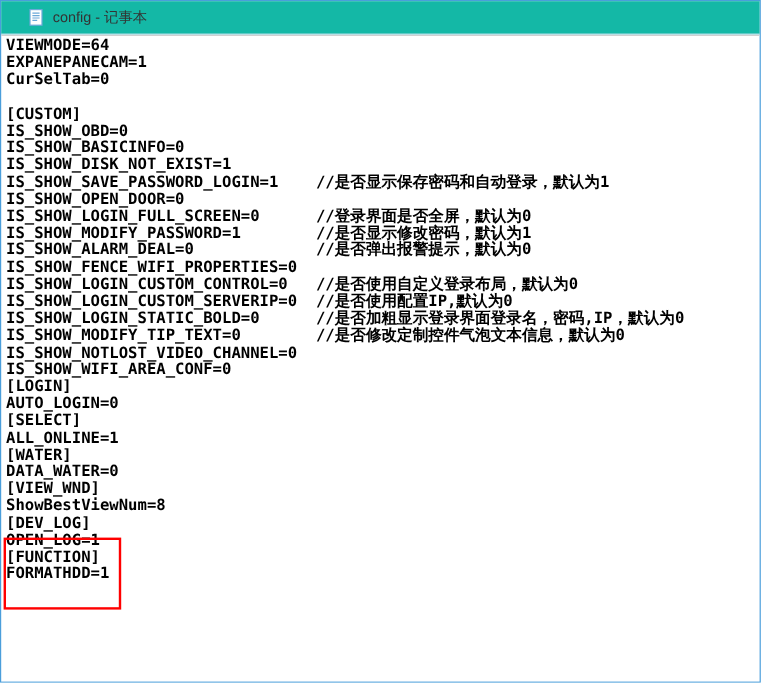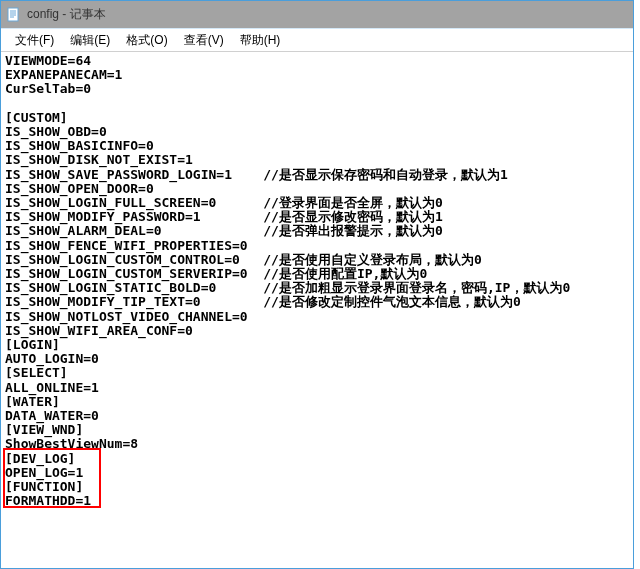--- a/index.html
+++ b/index.html
@@ -13,26 +13,26 @@
   }
   .window {
     border: 1px solid #4a9edb;
     width: 634px;
     height: 569px;
     background: #fff;
     display: flex;
     flex-direction: column;
   }
   .titlebar {
-    background: #a3a3a3;
+    background: #14b8a6;
     border-bottom: 1px solid #d4e8f7;
     height: 28px;
     display: flex;
     align-items: center;
-    padding: 0 5px;
+    padding: 0 22px;
     font-size: 12px;
     color: #333;
   }
   .titlebar .icon {
     width: 16px;
     height: 16px;
     margin-right: 5px;
     display: inline-flex;
     align-items: center;
     justify-content: center;
@@ -79,27 +79,20 @@
         <rect x="2" y="1" width="10" height="13" fill="#fff" stroke="#6aa8d8" stroke-width="1"></rect>
         <line x1="4" y1="4" x2="10" y2="4" stroke="#6aa8d8" stroke-width="1"></line>
         <line x1="4" y1="6" x2="10" y2="6" stroke="#6aa8d8" stroke-width="1"></line>
         <line x1="4" y1="8" x2="10" y2="8" stroke="#6aa8d8" stroke-width="1"></line>
         <line x1="4" y1="10" x2="8" y2="10" stroke="#6aa8d8" stroke-width="1"></line>
       </svg>
     </span>
     <span>config - 记事本</span>
   </div>
 
-  <div class="menubar">
-    <span class="menu-item"><span>文件(F)</span></span>
-    <span class="menu-item"><span>编辑(E)</span></span>
-    <span class="menu-item"><span>格式(O)</span></span>
-    <span class="menu-item"><span>查看(V)</span></span>
-    <span class="menu-item"><span>帮助(H)</span></span>
-  </div>
 
   <div class="content" id="content-area">VIEWMODE=64
 EXPANEPANECAM=1
 CurSelTab=0
 
 [CUSTOM]
 IS_SHOW_OBD=0
 IS_SHOW_BASICINFO=0
 IS_SHOW_DISK_NOT_EXIST=1
 IS_SHOW_SAVE_PASSWORD_LOGIN=1    //是否显示保存密码和自动登录，默认为1

